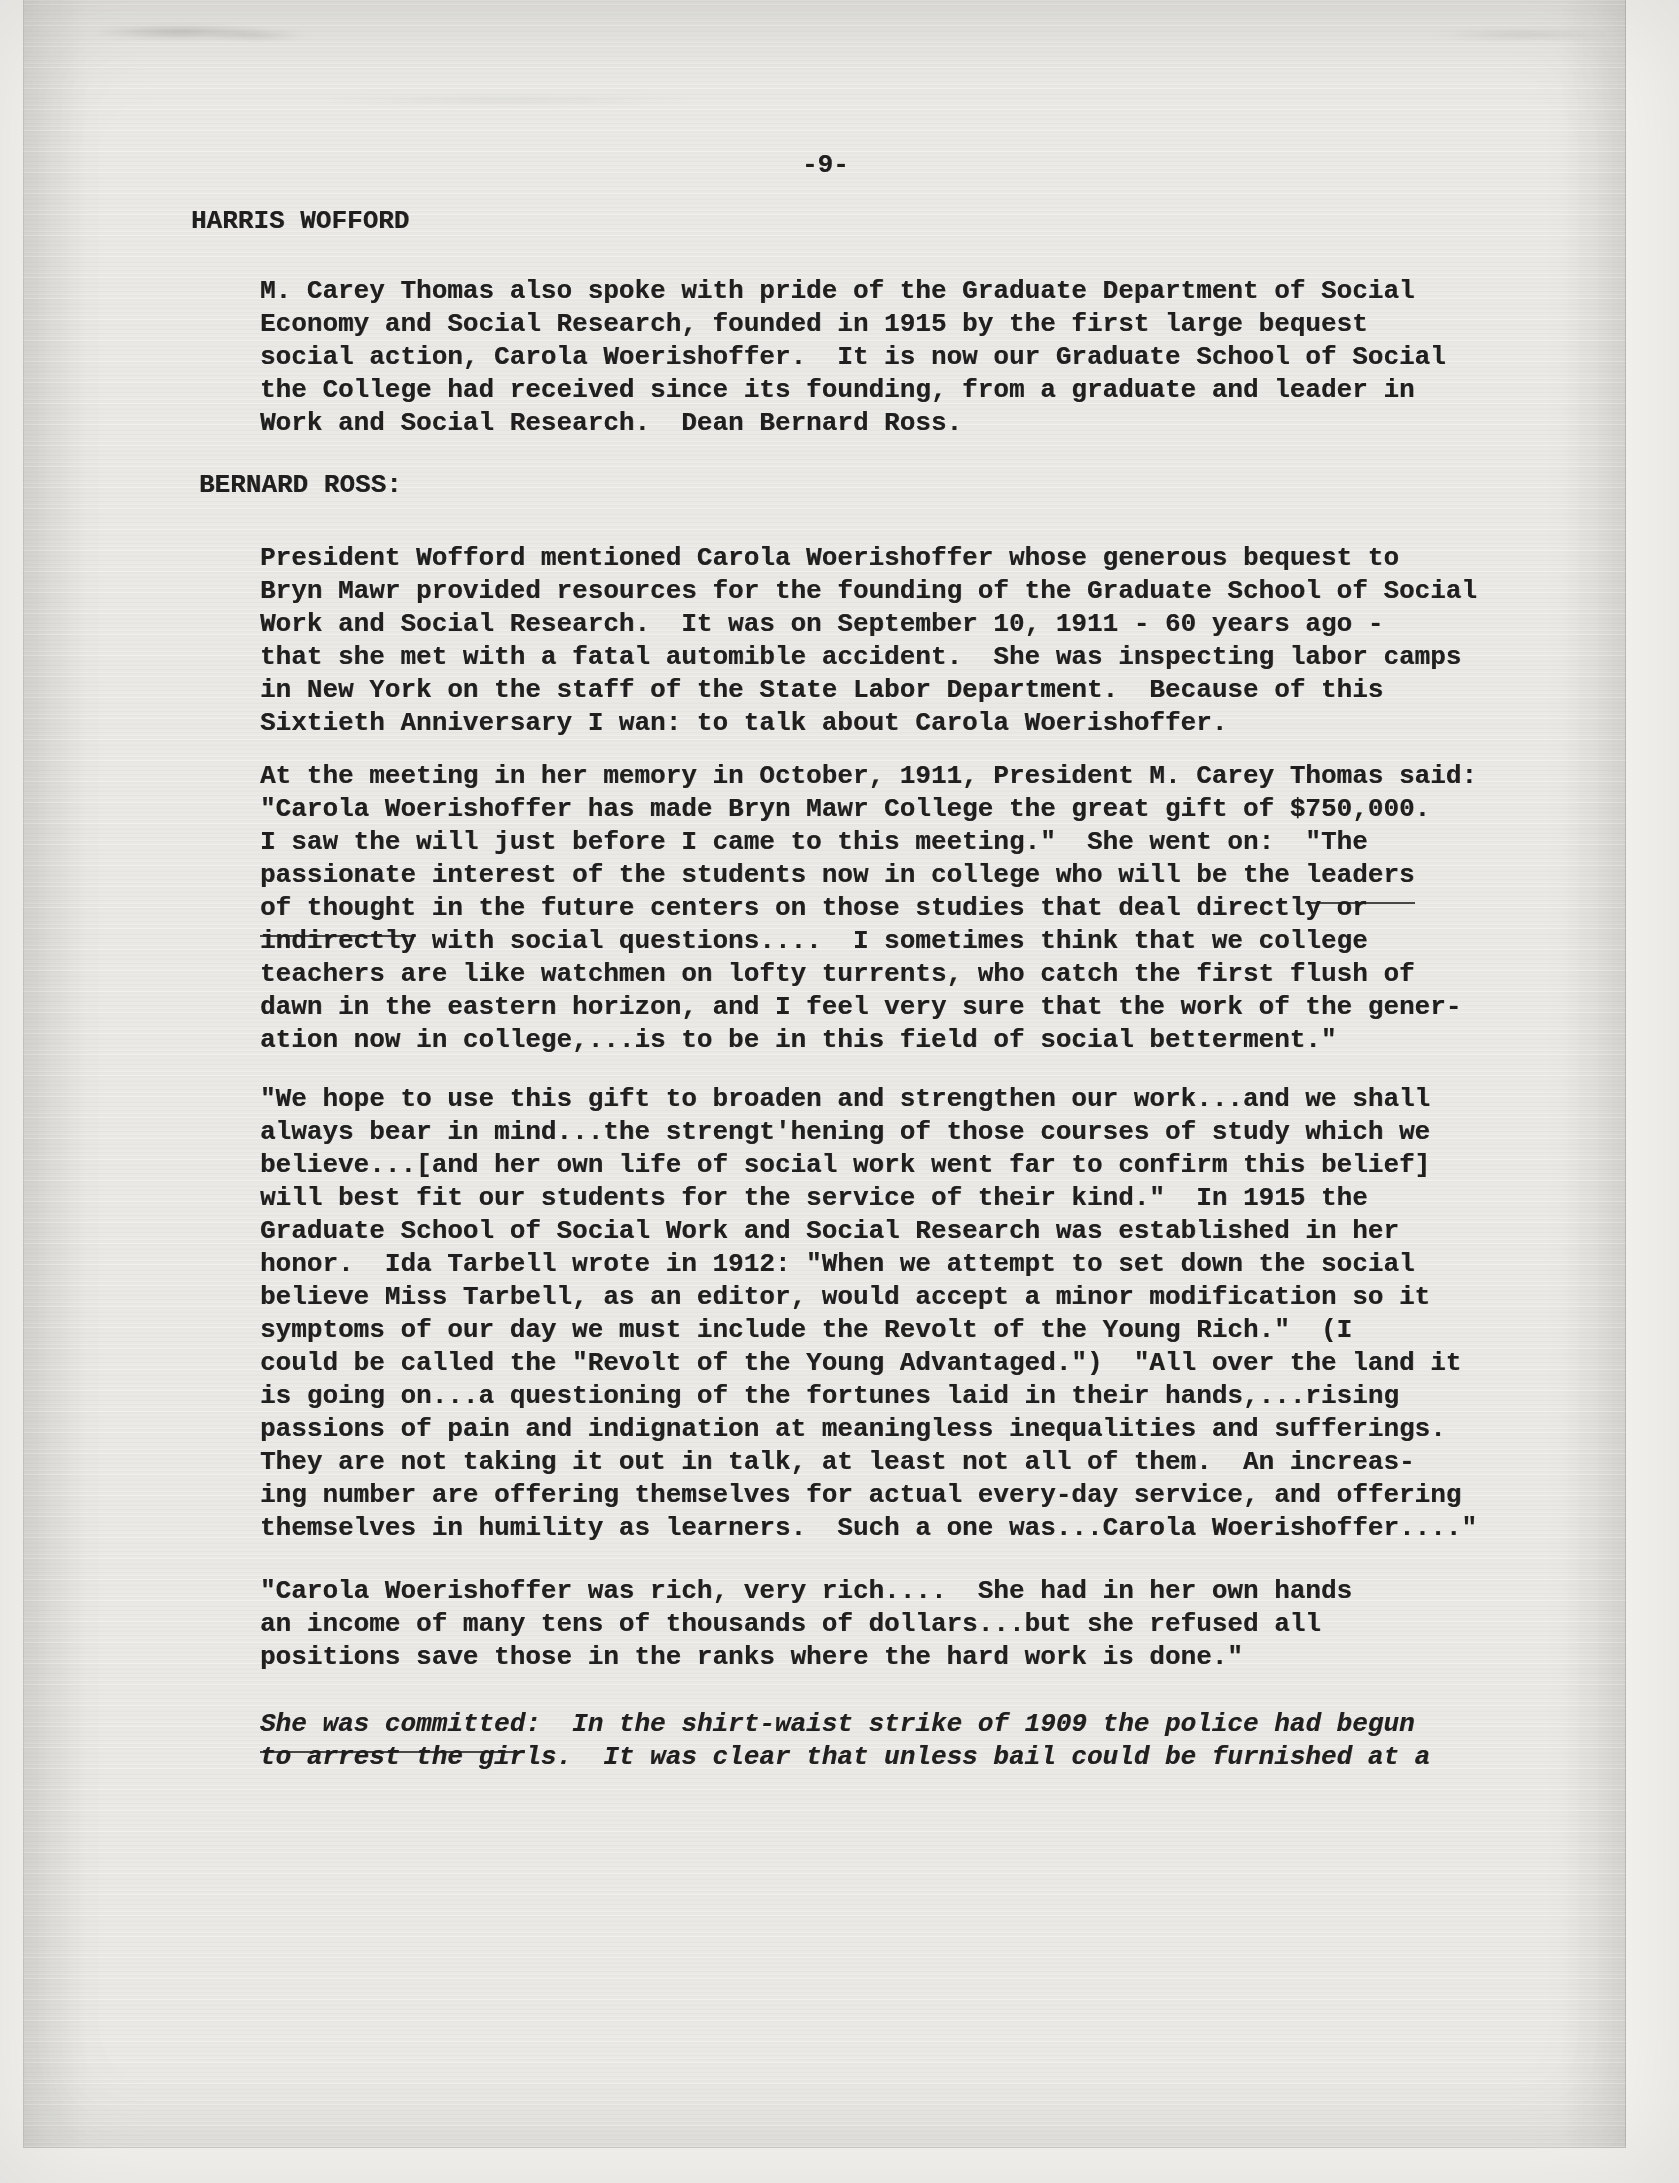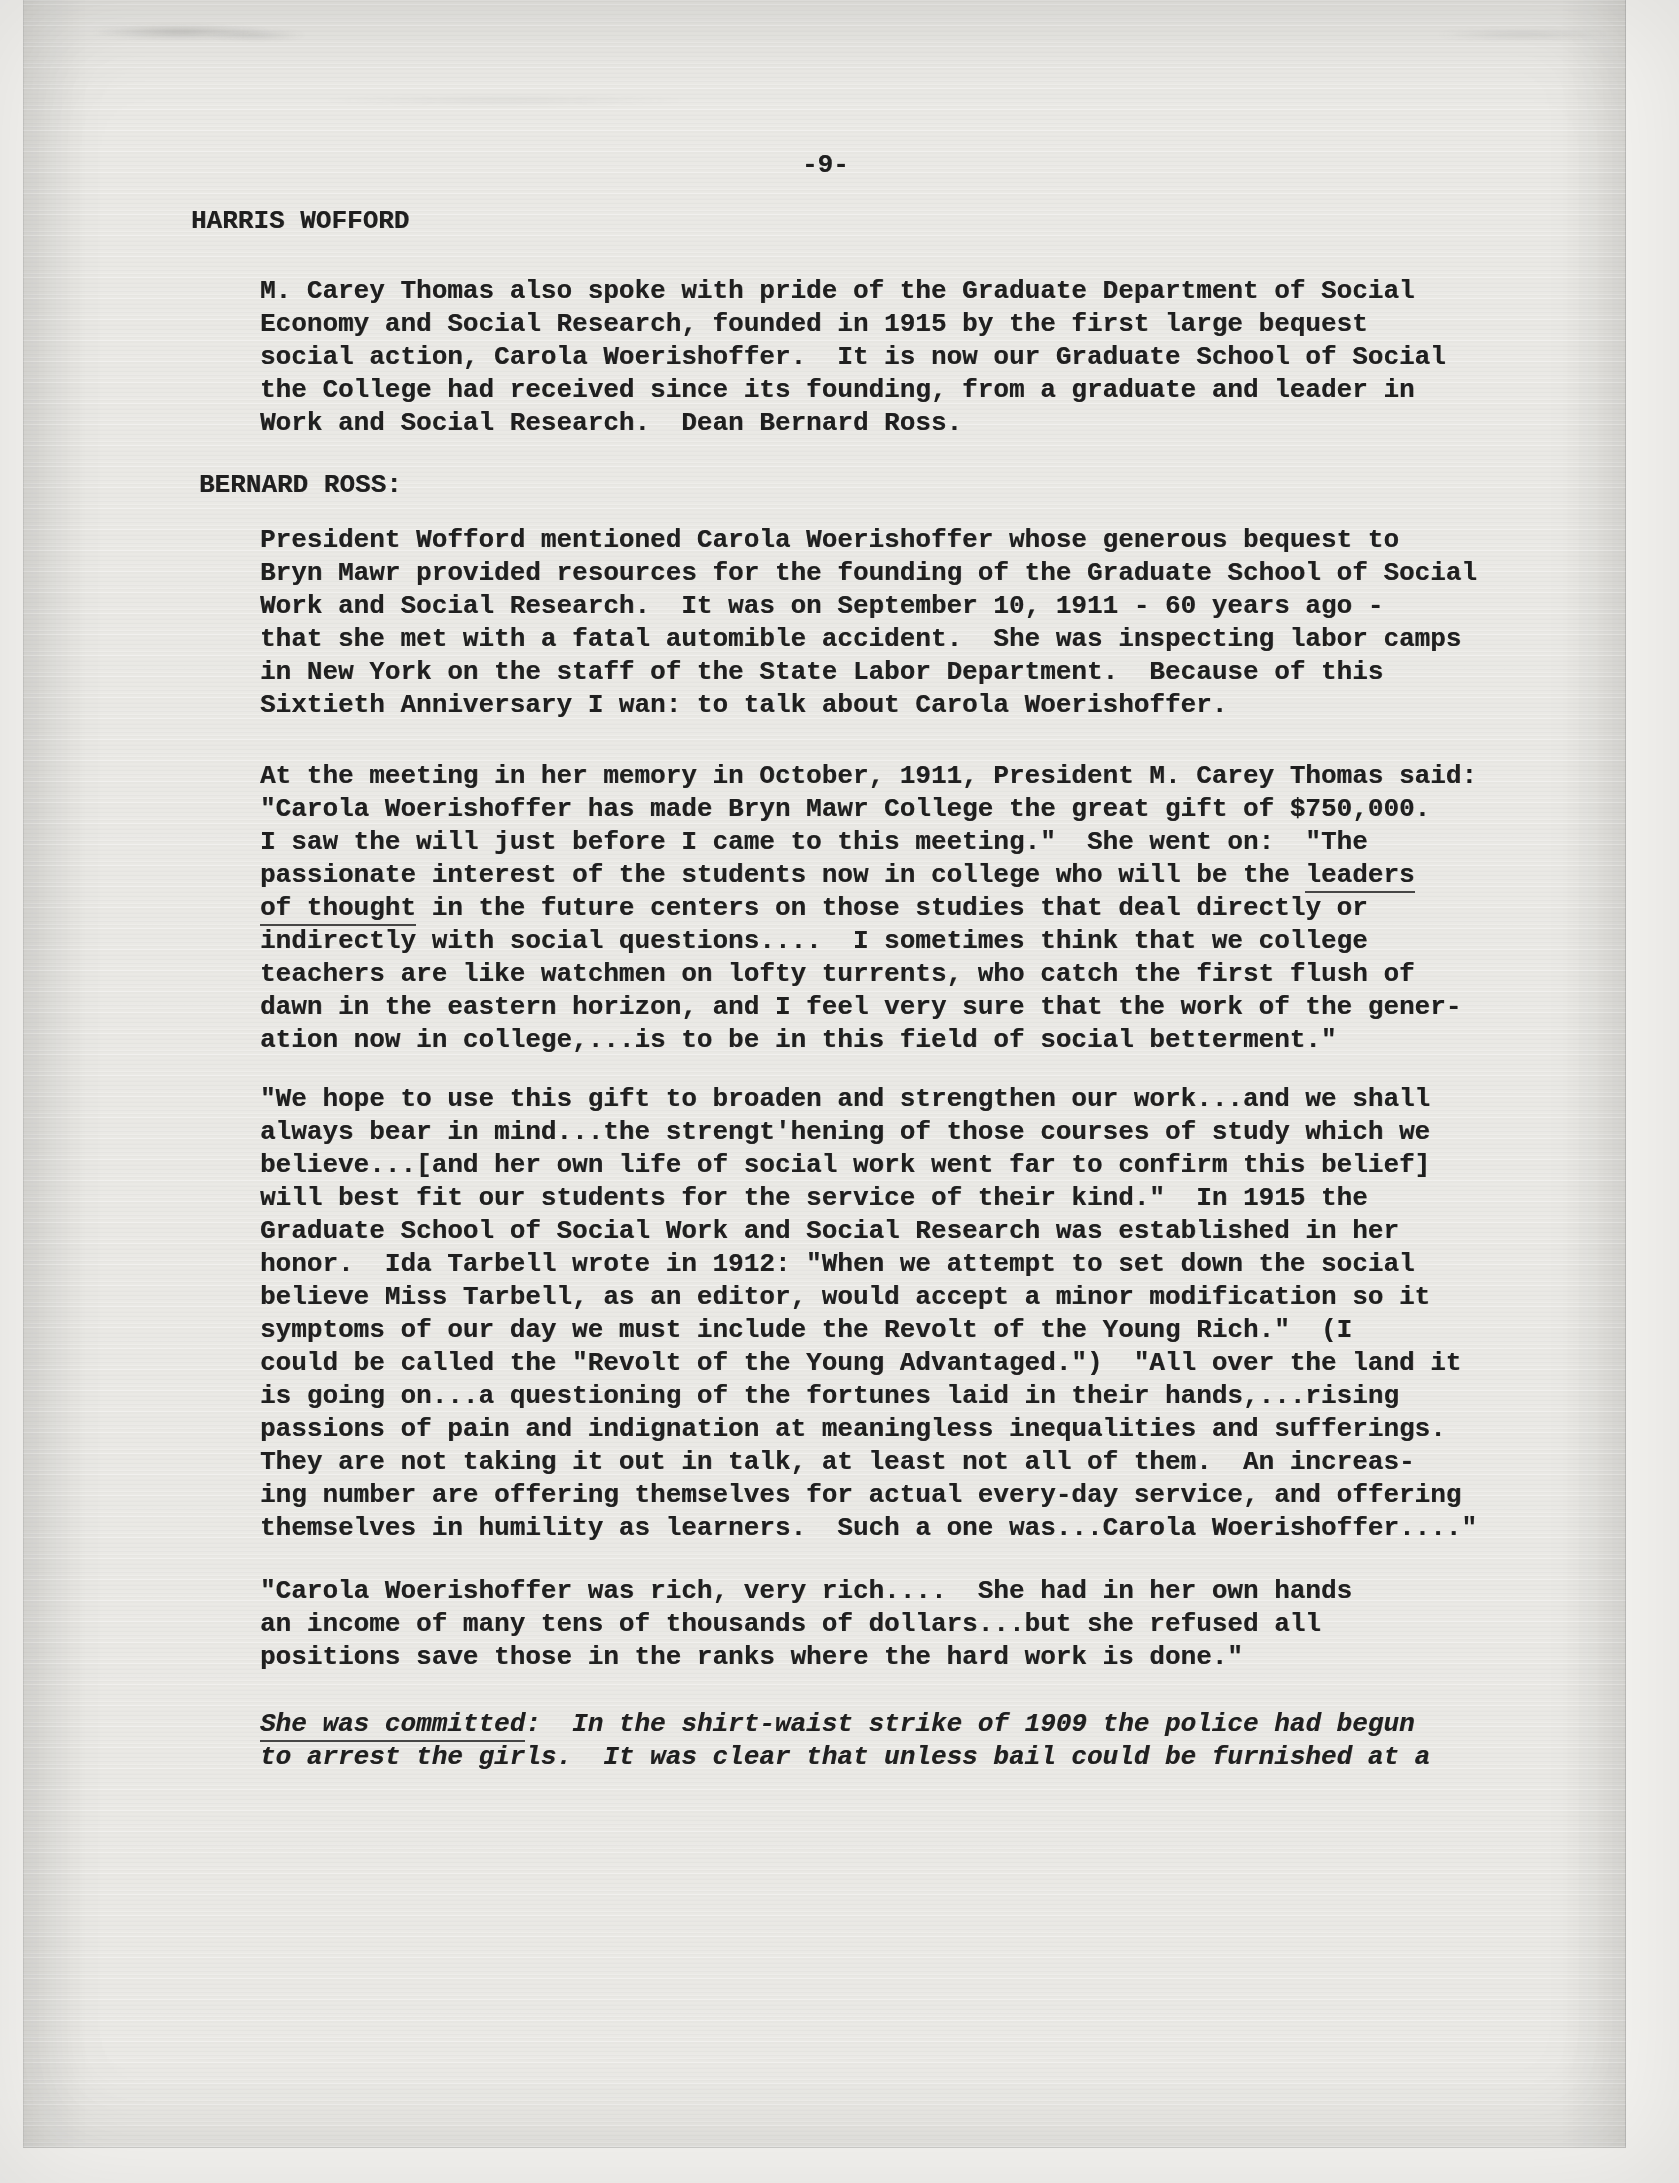--- a/index.html
+++ b/index.html
@@ -50,27 +50,27 @@
     position: absolute;
     color: #1f1f1f;
     font-size: 26px;
     line-height: 33px;
     font-weight: 700;
     text-shadow: 0.4px 0.4px 0.6px rgba(25,25,25,0.55);
   }
   .line { white-space: pre; }
   .hand-underline {
     border-bottom: 2.4px solid rgba(42,42,42,0.85);
-    padding-bottom: 1px;
+    padding-bottom: 12px;
   }
   .page-number { top: 149px; left: 802px; }
   .b0 { top: 205px;  left: 191px; }  
   .b1 { top: 275px;  left: 260px; }
   .b2 { top: 469px;  left: 199px; }  
-  .b3 { top: 524px;  left: 260px; }
+  .b3 { top: 542px;  left: 260px; }
   .b4 { top: 760px; left: 260px; }
   .b5 { top: 1083px; left: 260px; }
   .b6 { top: 1575px; left: 260px; }
   .b7 { top: 1708px; left: 260px; font-style: italic; }
 </style>
 </head>
 <body>
 
 <div class="scan-frame">
   <div class="paper">

